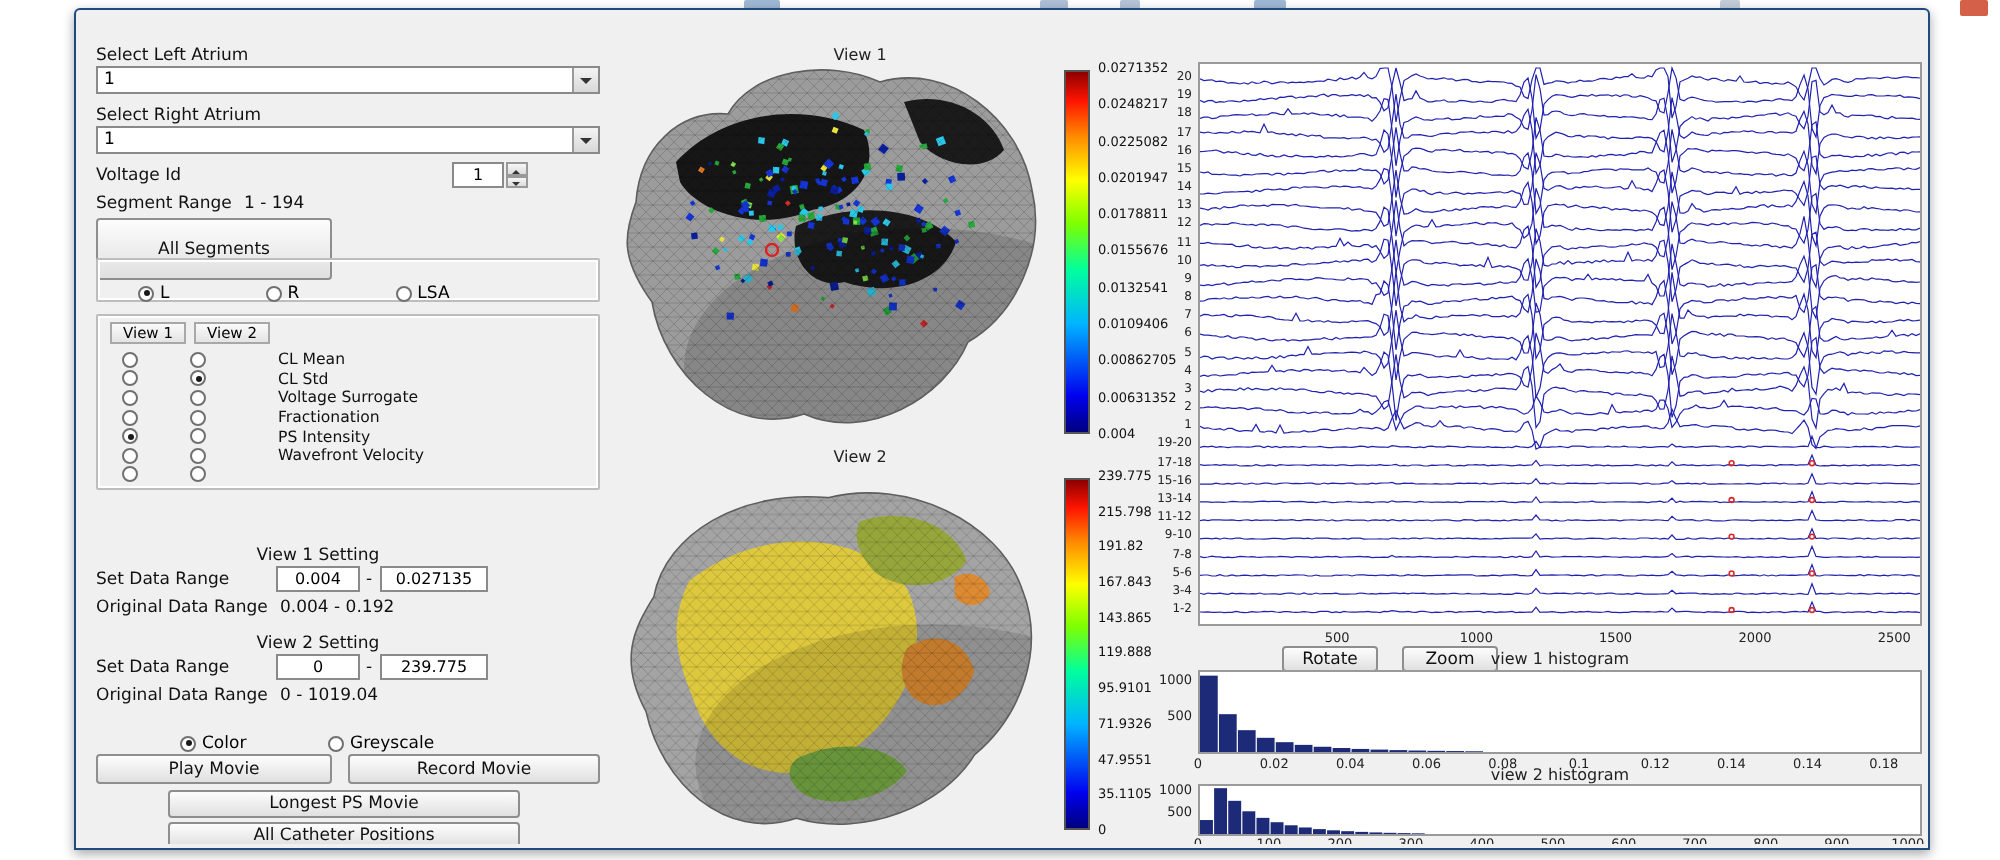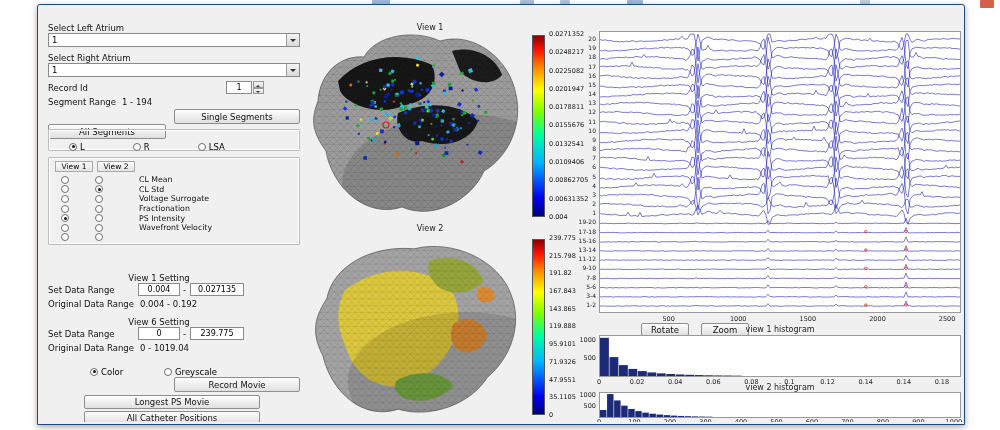--- a/index.html
+++ b/index.html
@@ -65,32 +65,31 @@
         <span class="ddval">1</span>
         <span class="ddarrow"></span>
       </div>
 
       <div class="lbl" style="left:8px;top:32px">Select Right Atrium</div>
       <div class="dd" style="left:8px;top:42px;width:252px">
         <span class="ddval">1</span>
         <span class="ddarrow"></span>
       </div>
 
-      <div class="lbl" style="left:8px;top:62px">Record Id</div>
+      <div class="lbl" style="left:8px;top:62px">Voltage Id</div>
       <div class="edit" style="left:186px;top:60px;width:26px">1</div>
       <div class="spin" style="left:213px;top:60px">
         <span class="up"></span>
         <span class="dn"></span>
       </div>
 
       <div class="lbl" style="left:8px;top:76px">Segment Range</div>
       <div class="lbl" style="left:82px;top:76px">1 - 194</div>
 
-      <div class="btn" style="left:8px;top:103px;width:118px;height:15px">All Segments</div>
-      <div class="btn" style="left:134px;top:88px;width:126px;height:15px">Single Segments</div>
+      <div class="btn" style="left:8px;top:88px;width:118px;height:31px">All Segments</div>
 
       <div class="panel" style="left:8px;top:108px;width:252px;height:22px">
         <div id="side-radios" style="position:absolute;left:20px;top:6px;right:6px;display:flex;gap:48px">
             <span><span class="r8 sel"></span><span class="rlbl">L</span></span>
             <span><span class="r8"></span><span class="rlbl">R</span></span>
             <span><span class="r8"></span><span class="rlbl">LSA</span></span>
           </div>
       </div>
 
       <div class="panel" style="left:8px;top:136px;width:252px;height:88px">
@@ -137,35 +136,36 @@
 
 
       <div class="lbl ctr" style="left:8px;top:252px;width:222px">View 1 Setting</div>
       <div class="lbl" style="left:8px;top:264px">Set Data Range</div>
       <div class="edit" style="left:98px;top:262px;width:42px">0.004</div>
       <div class="lbl" style="left:143px;top:264px">-</div>
       <div class="edit" style="left:150px;top:262px;width:54px">0.027135</div>
       <div class="lbl" style="left:8px;top:278px">Original Data Range</div>
       <div class="lbl" style="left:100px;top:278px">0.004 - 0.192</div>
 
-      <div class="lbl ctr" style="left:8px;top:296px;width:222px">View 6 Setting</div>
+      <div class="lbl ctr" style="left:8px;top:296px;width:222px">View 2 Setting</div>
       <div class="lbl" style="left:8px;top:308px">Set Data Range</div>
       <div class="edit" style="left:98px;top:306px;width:42px">0</div>
       <div class="lbl" style="left:143px;top:308px">-</div>
       <div class="edit" style="left:150px;top:306px;width:54px">239.775</div>
       <div class="lbl" style="left:8px;top:322px">Original Data Range</div>
       <div class="lbl" style="left:100px;top:322px">0 - 1019.04</div>
 
       <div style="position:absolute;left:50px;top:340px">
         <span class="r8 sel"></span><span class="rlbl">Color</span>
       </div>
       <div style="position:absolute;left:124px;top:340px">
         <span class="r8"></span><span class="rlbl">Greyscale</span>
       </div>
 
+      <div class="btn" style="left:8px;top:356px;width:118px;height:15px">Play Movie</div>
       <div class="btn" style="left:134px;top:356px;width:126px;height:15px">Record Movie</div>
       <div class="btn" style="left:44px;top:374px;width:176px;height:14px">Longest PS Movie</div>
       <div class="btn" style="left:44px;top:390px;width:176px;height:13px">All Catheter Positions</div>
 
       <div class="ptitle" style="left:330px;top:2px;width:120px;text-align:center">View 1</div>
       <svg style="position:absolute;left:262px;top:8px" width="226" height="196" viewBox="0 0 226 196">
         <defs>
           <pattern id="wire" width="7" height="7" patternUnits="userSpaceOnUse">
             <path d="M0 7L7 0M0 0L7 7M0 3.5H7" stroke="rgba(0,0,0,0.20)" stroke-width="0.4" fill="none"></path>
           </pattern>

